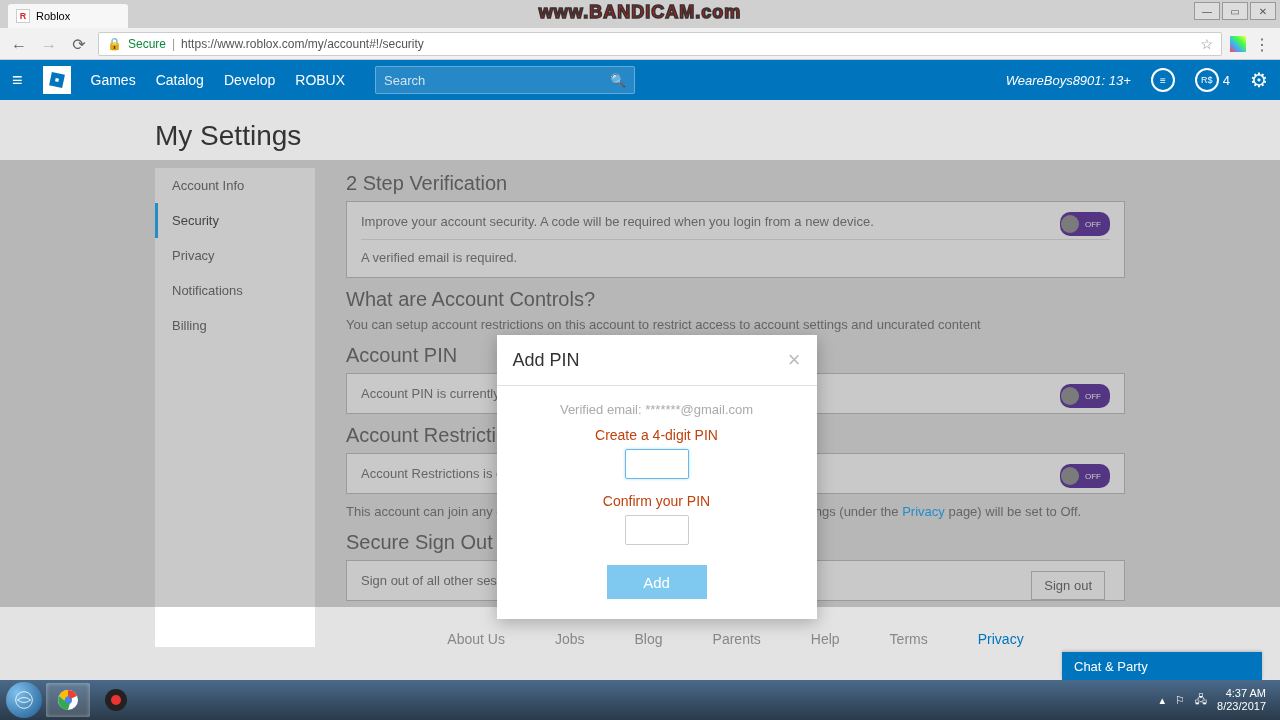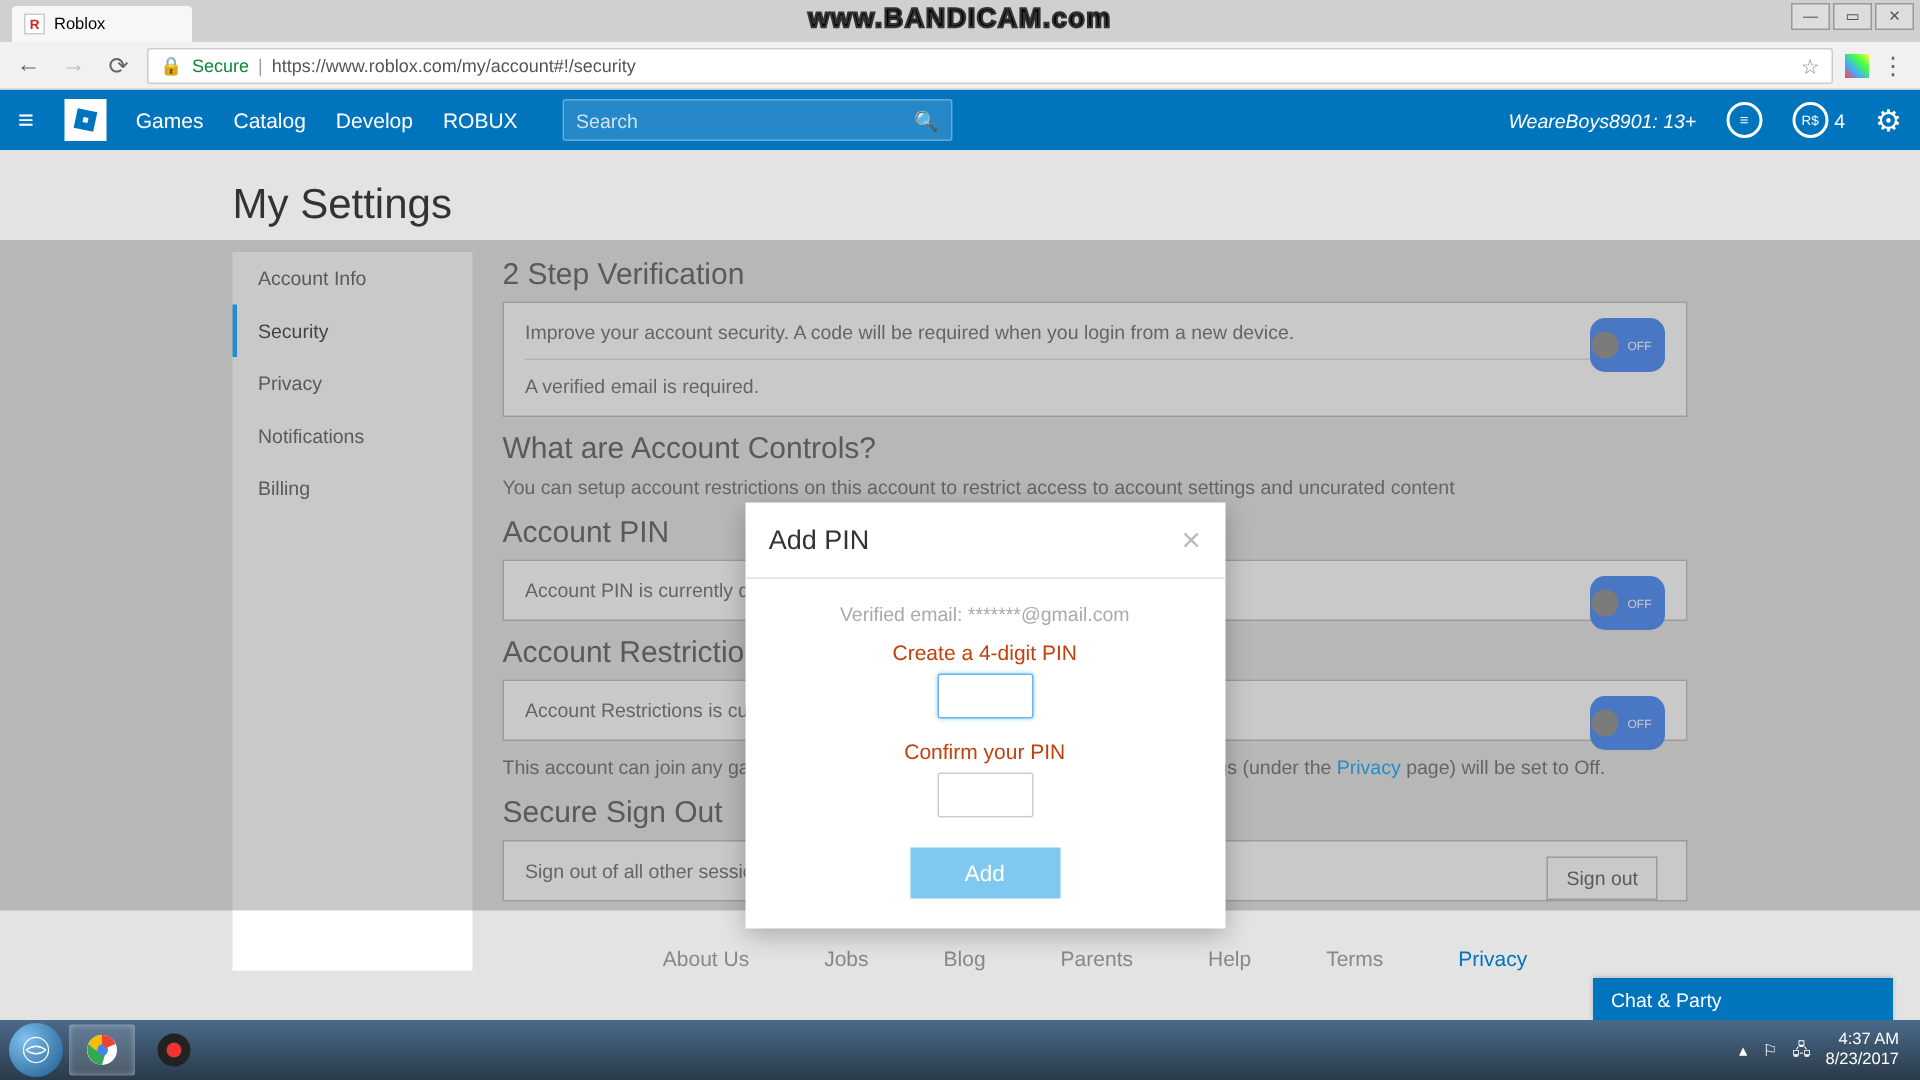--- a/index.html
+++ b/index.html
@@ -14,48 +14,48 @@
 .win-btn { width: 26px; height: 18px; border: 1px solid #999; background: #ddd; font-size: 10px; display: flex; align-items: center; justify-content: center; color: #555; }
 .omnibox-row { height: 32px; display: flex; align-items: center; padding: 0 8px; gap: 8px; }
 .nav-btn { width: 22px; height: 22px; display: flex; align-items: center; justify-content: center; color: #666; font-size: 16px; }
 .omnibox { flex: 1; height: 24px; background: #fff; border: 1px solid #ccc; border-radius: 2px; display: flex; align-items: center; padding: 0 8px; font-size: 12px; color: #333; gap: 6px; }
 .secure-label { color: #0a8a3a; }
 .url-text { color: #555; }
 .star-icon { color: #888; font-size: 14px; }
 .chrome-menu { width: 18px; font-size: 16px; color: #666; }
 
 
-.watermark { position: absolute; top: 2px; left: 50%; transform: translateX(-50%); font-family: Arial; font-weight: bold; font-size: 18px; letter-spacing: 1px; color: #000000; -webkit-text-stroke: 1.5px #333; z-index: 50; }
+.watermark { position: absolute; top: 2px; left: 50%; transform: translateX(-50%); font-family: Arial; font-weight: bold; font-size: 18px; letter-spacing: 1px; color: #b91c1c; -webkit-text-stroke: 1.5px #333; z-index: 50; }
 
 
 .rbx-nav { height: 40px; background: #0074bd; display: flex; align-items: center; padding: 0 12px; color: #fff; gap: 20px; font-size: 14px; }
 .hamburger { font-size: 18px; cursor: pointer; }
 .rbx-logo { width: 28px; height: 28px; background: #fff; display: flex; align-items: center; justify-content: center; }
 .rbx-logo svg { width: 20px; height: 20px; }
 .nav-link { color: #fff; font-weight: 300; }
 .nav-search { flex: 0 0 260px; margin-left: 10px; height: 28px; background: rgba(255,255,255,0.15); border: 1px solid rgba(255,255,255,0.3); border-radius: 2px; display: flex; align-items: center; padding: 0 8px; color: #cfe3f2; font-size: 13px; }
 .nav-search-input { flex: 1; }
 .nav-spacer { flex: 1; }
 .nav-user { font-size: 13px; font-style: italic; }
 .nav-icon-btn { width: 24px; height: 24px; border: 2px solid #fff; border-radius: 50%; display: flex; align-items: center; justify-content: center; font-size: 10px; }
 .robux { display: flex; align-items: center; gap: 4px; font-size: 13px; }
 
 
 .page { padding: 20px 40px 0 40px; display: flex; gap: 0; justify-content: center; }
 .page-inner { width: 970px; }
 .page-title { font-size: 28px; font-weight: 300; color: #333; margin-bottom: 12px; }
-.settings-body { display: flex; gap: 0; margin-top: 16px; }
+.settings-body { display: flex; gap: 11px; margin-top: 16px; }
 .side-tabs { width: 160px; background: #fff; }
 .side-tab { padding: 10px 14px; font-size: 13px; color: #555; border-left: 3px solid transparent; cursor: pointer; }
 .side-tab.active { border-left-color: #00a2ff; color: #333; }
 .content { flex: 1; padding-left: 20px; }
 .section-title { font-size: 20px; font-weight: 300; color: #555; margin: 4px 0 6px; }
 .section-box { background: #fff; border: 1px solid #b8b8b8; padding: 12px 14px; font-size: 13px; color: #666; margin-bottom: 10px; position: relative; }
 .sub-row { border-top: 1px solid #ddd; margin-top: 10px; padding-top: 10px; }
-.toggle { position: absolute; right: 14px; top: 10px; width: 50px; height: 36px; background: #3b82f6; border-radius: 10px; display: flex; align-items: center; }
+.toggle { position: absolute; right: 14px; top: 10px; width: 50px; height: 24px; background: #4c1d95; border-radius: 10px; display: flex; align-items: center; }
 .toggle-knob { width: 18px; height: 18px; background: #888; border-radius: 50%; margin-left: 1px; }
 .toggle-label { font-size: 8px; color: #fff; margin-left: 6px; }
 .body-text { font-size: 13px; color: #666; margin: 4px 0 12px; }
 .body-text a { color: #00a2ff; text-decoration: none; }
 .signout-btn { position: absolute; right: 19px; top: 10px; padding: 6px 12px; background: #fff; border: 1px solid #b8b8b8; font-size: 13px; color: #555; cursor: pointer; }
 
 
 .footer-links { margin-top: 30px; display: flex; justify-content: center; gap: 50px; font-size: 14px; color: #888; }
 
 

